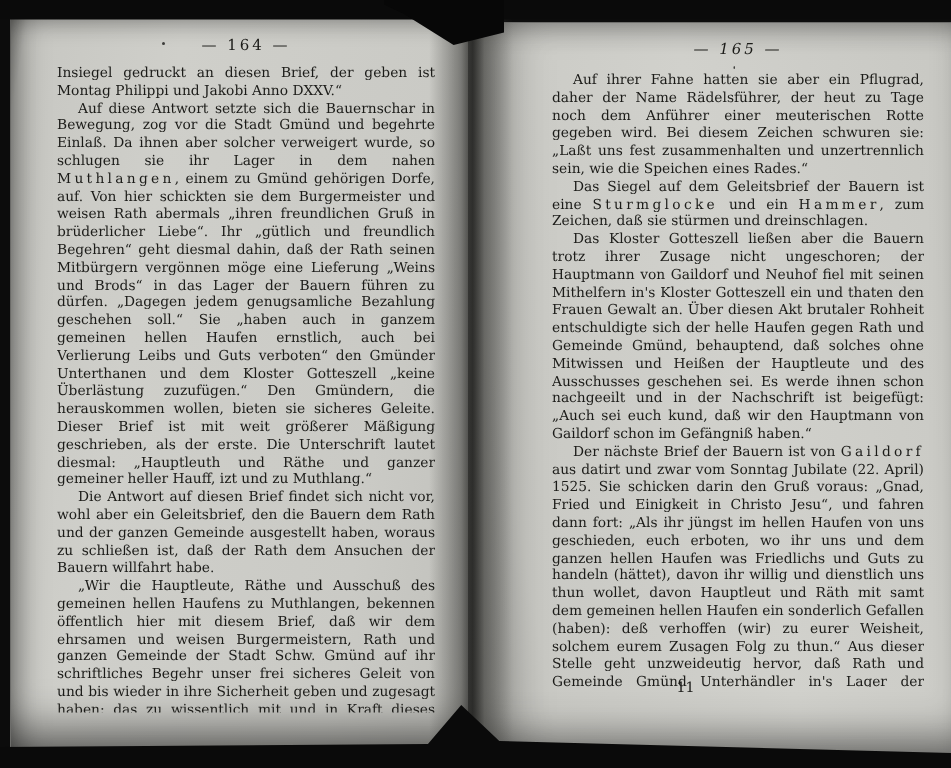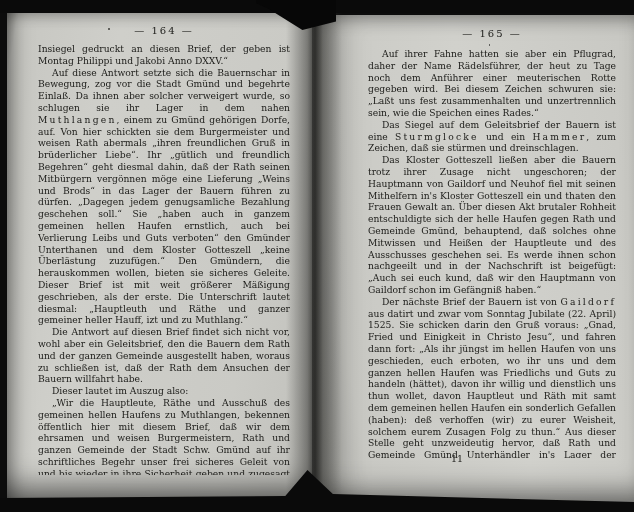--- a/index.html
+++ b/index.html
@@ -21,21 +21,21 @@
     background:linear-gradient(80deg,#b5b5b0 0%,#c9c9c4 15%,#d1d1cc 55%,#c8c8c3 100%);
     box-shadow: inset 34px 0 36px -18px rgba(0,0,0,0.6),
                 inset 0 -26px 28px -16px rgba(0,0,0,0.45),
                 inset 0 16px 16px -12px rgba(0,0,0,0.3);
   }
   .page-header {
     position:absolute; top:13px; font-size:10px; letter-spacing:2px;
     text-align:center; white-space:nowrap;
   }
   .page-left  .page-header { left:31px; width:252px; }
-  .page-right .page-header { left:56px; width:248px; }
+  .page-right .page-header { left:56px; width:248px;font-style:italic; }
   .text-block {
     position:absolute; overflow:hidden;
     font-size:9.2px; line-height:11.8px; text-align:justify;
     text-rendering:optimizeLegibility;
   }
   .page-left  .text-block { left:31px; top:31px; width:252px; height:432px; }
   .page-right .text-block { left:56px; top:33px; width:248px; height:410px; }
   .para { margin:0; }
   .para.indent { text-indent:14px; }
   .gesperrt { letter-spacing:2.2px; }
@@ -64,21 +64,20 @@
 <body>
 
 <div class="scan">
 
   <div class="page page-left">
     <div class="page-header">— 164 —</div>
     <div class="text-block">
         <p class="para"><span>Insiegel gedruckt an diesen Brief, der geben ist Montag Philippi und Jakobi Anno DXXV.“</span></p>
         <p class="para indent"><span>Auf diese Antwort setzte sich die Bauernschar in Bewegung, zog vor die Stadt Gmünd und begehrte Einlaß. Da ihnen aber solcher verweigert wurde, so schlugen sie ihr Lager in dem nahen </span><span class="gesperrt">Muthlangen</span><span>, einem zu Gmünd gehörigen Dorfe, auf. Von hier schickten sie dem Burgermeister und weisen Rath abermals „ihren freundlichen Gruß in brüderlicher Liebe“. Ihr „gütlich und freundlich Begehren“ geht diesmal dahin, daß der Rath seinen Mitbürgern vergönnen möge eine Lieferung „Weins und Brods“ in das Lager der Bauern führen zu dürfen. „Dagegen jedem genugsamliche Bezahlung geschehen soll.“ Sie „haben auch in ganzem gemeinen hellen Haufen ernstlich, auch bei Verlierung Leibs und Guts verboten“ den Gmünder Unterthanen und dem Kloster Gotteszell „keine Überlästung zuzufügen.“ Den Gmündern, die herauskommen wollen, bieten sie sicheres Geleite. Dieser Brief ist mit weit größerer Mäßigung geschrieben, als der erste. Die Unterschrift lautet diesmal: „Hauptleuth und Räthe und ganzer gemeiner heller Hauff, izt und zu Muthlang.“</span></p>
         <p class="para indent"><span>Die Antwort auf diesen Brief findet sich nicht vor, wohl aber ein Geleitsbrief, den die Bauern dem Rath und der ganzen Gemeinde ausgestellt haben, woraus zu schließen ist, daß der Rath dem Ansuchen der Bauern willfahrt habe.</span></p>
-        <p class="para indent"><span>Dieser lautet im Auszug also:</span></p>
         <p class="para indent"><span>„Wir die Hauptleute, Räthe und Ausschuß des gemeinen hellen Haufens zu Muthlangen, bekennen öffentlich hier mit diesem Brief, daß wir dem ehrsamen und weisen Burgermeistern, Rath und ganzen Gemeinde der Stadt Schw. Gmünd auf ihr schriftliches Begehr unser frei sicheres Geleit von und bis wieder in ihre Sicherheit geben und zugesagt haben: das zu wissentlich mit und in Kraft dieses Briefes für Leib und Gut und des zu mehreren Urkund haben wir obgemeldete Hauptleut, Rath und Ausschuß des gemeinen hellen Haufens unser Sigill zu dem Ende dieser Schrift bei-</span></p>
       </div>
   </div>
 
   <div class="page page-right">
     <div class="page-header">— 165 —</div>
     <div class="text-block">
         <p class="para indent"><span>Auf ihrer Fahne hatten sie aber ein Pflugrad, daher der Name Rädelsführer, der heut zu Tage noch dem Anführer einer meuterischen Rotte gegeben wird. Bei diesem Zeichen schwuren sie: „Laßt uns fest zusammenhalten und unzertrennlich sein, wie die Speichen eines Rades.“</span></p>
         <p class="para indent"><span>Das Siegel auf dem Geleitsbrief der Bauern ist eine </span><span class="gesperrt">Sturmglocke</span><span> und ein </span><span class="gesperrt">Hammer</span><span>, zum Zeichen, daß sie stürmen und dreinschlagen.</span></p>
         <p class="para indent"><span>Das Kloster Gotteszell ließen aber die Bauern trotz ihrer Zusage nicht ungeschoren; der Hauptmann von Gaildorf und Neuhof fiel mit seinen Mithelfern in's Kloster Gotteszell ein und thaten den Frauen Gewalt an. Über diesen Akt brutaler Rohheit entschuldigte sich der helle Haufen gegen Rath und Gemeinde Gmünd, behauptend, daß solches ohne Mitwissen und Heißen der Hauptleute und des Ausschusses geschehen sei. Es werde ihnen schon nachgeeilt und in der Nachschrift ist beigefügt: „Auch sei euch kund, daß wir den Hauptmann von Gaildorf schon im Gefängniß haben.“</span></p>

